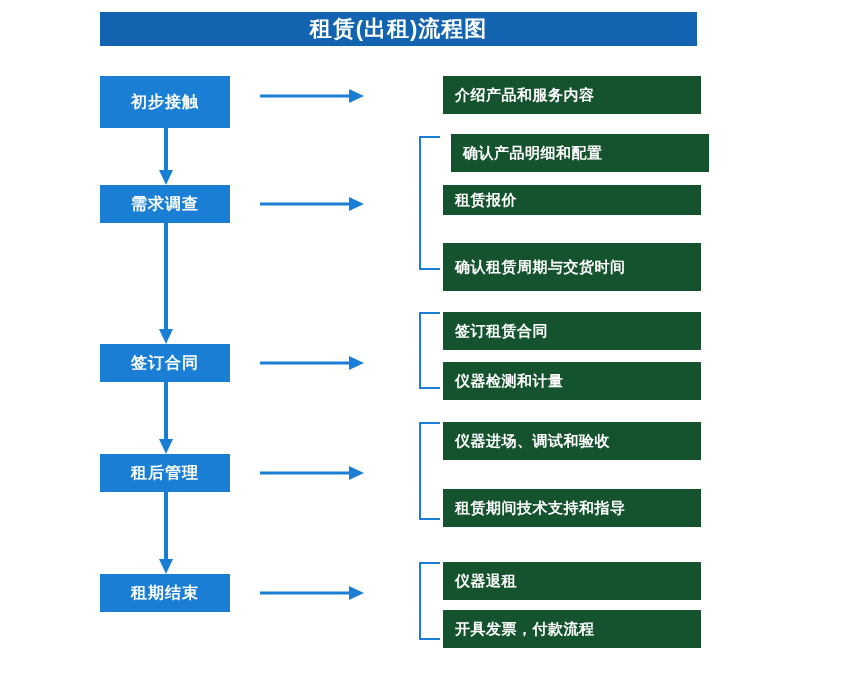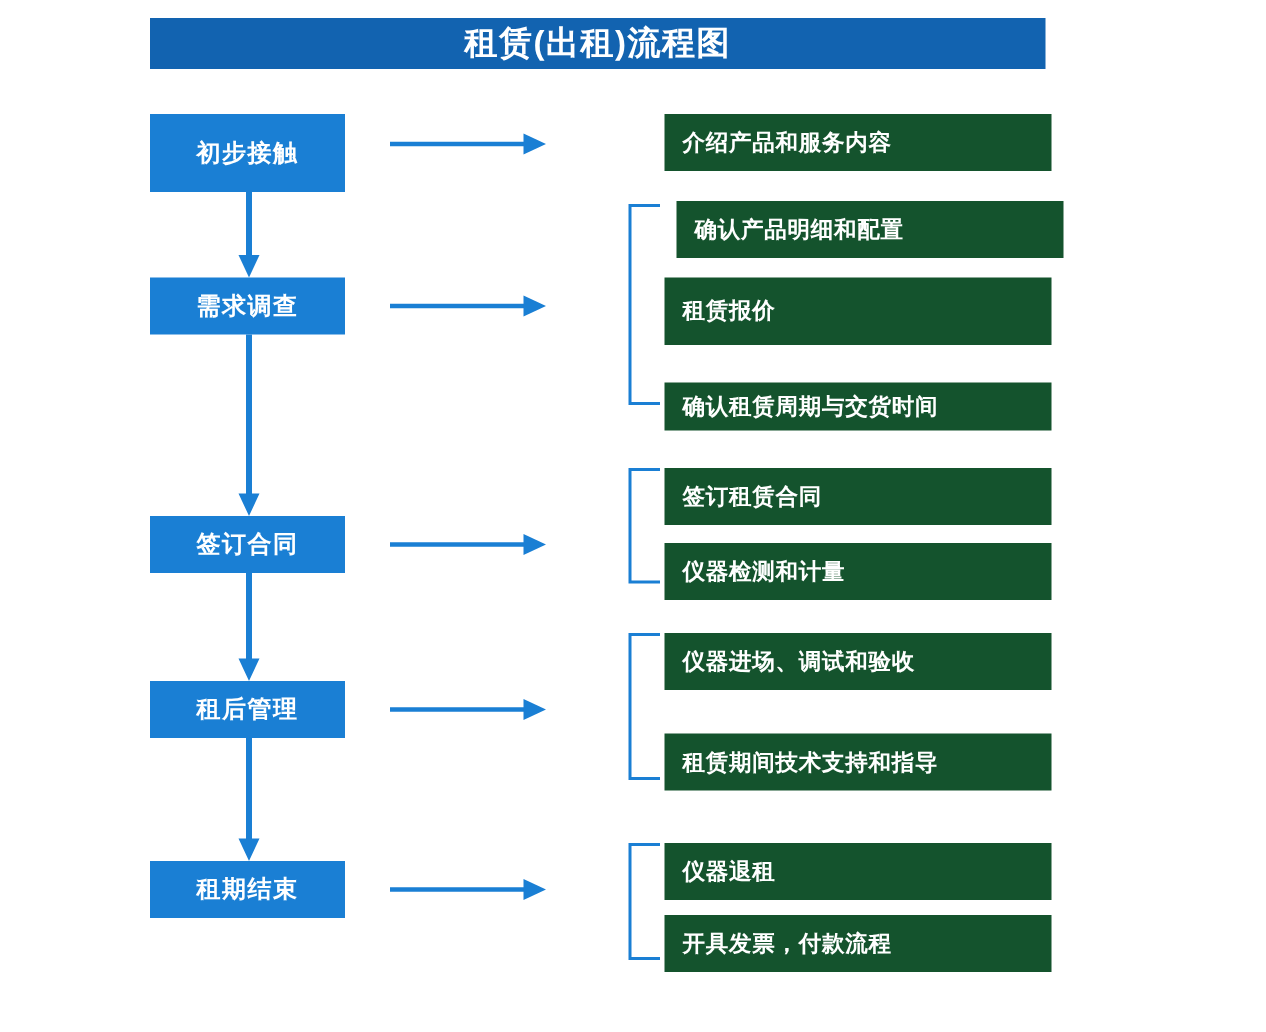--- a/index.html
+++ b/index.html
@@ -154,22 +154,22 @@
   </div>
   <div class="bracket" style="left:418px; top:562px; width:22px; height:78px;">
     <svg width="22" height="78" viewBox="0 0 22 78">
       <path d="M22 1 L2 1 L2 77 L22 77" fill="none" stroke="#1a7fd4" stroke-width="2"></path>
     </svg>
   </div>
 
   <div class="detail-box" style="left:443px; top:76px; width:258px; height:38px;">介绍产品和服务内容</div>
 
   <div class="detail-box" style="left:417px; top:134px; width:258px; height:38px;margin-left:34px;">确认产品明细和配置</div>
-  <div class="detail-box" style="left:443px; top:185px; width:258px; height:45px;">租赁报价</div>
-  <div class="detail-box" style="left:443px; top:243px; width:258px; height:32px;margin-top:12px;">确认租赁周期与交货时间</div>
+  <div class="detail-box" style="left:443px; top:185px; width:258px; height:30px;">租赁报价</div>
+  <div class="detail-box" style="left:443px; top:243px; width:258px; height:48px;">确认租赁周期与交货时间</div>
 
   <div class="detail-box" style="left:443px; top:312px; width:258px; height:38px;">签订租赁合同</div>
   <div class="detail-box" style="left:443px; top:362px; width:258px; height:38px;">仪器检测和计量</div>
 
   <div class="detail-box" style="left:443px; top:422px; width:258px; height:38px;">仪器进场、调试和验收</div>
   <div class="detail-box" style="left:443px; top:489px; width:258px; height:38px;text-align:right;">租赁期间技术支持和指导</div>
 
   <div class="detail-box" style="left:443px; top:562px; width:258px; height:38px;">仪器退租</div>
   <div class="detail-box" style="left:443px; top:610px; width:258px; height:38px;">开具发票，付款流程</div>
 

